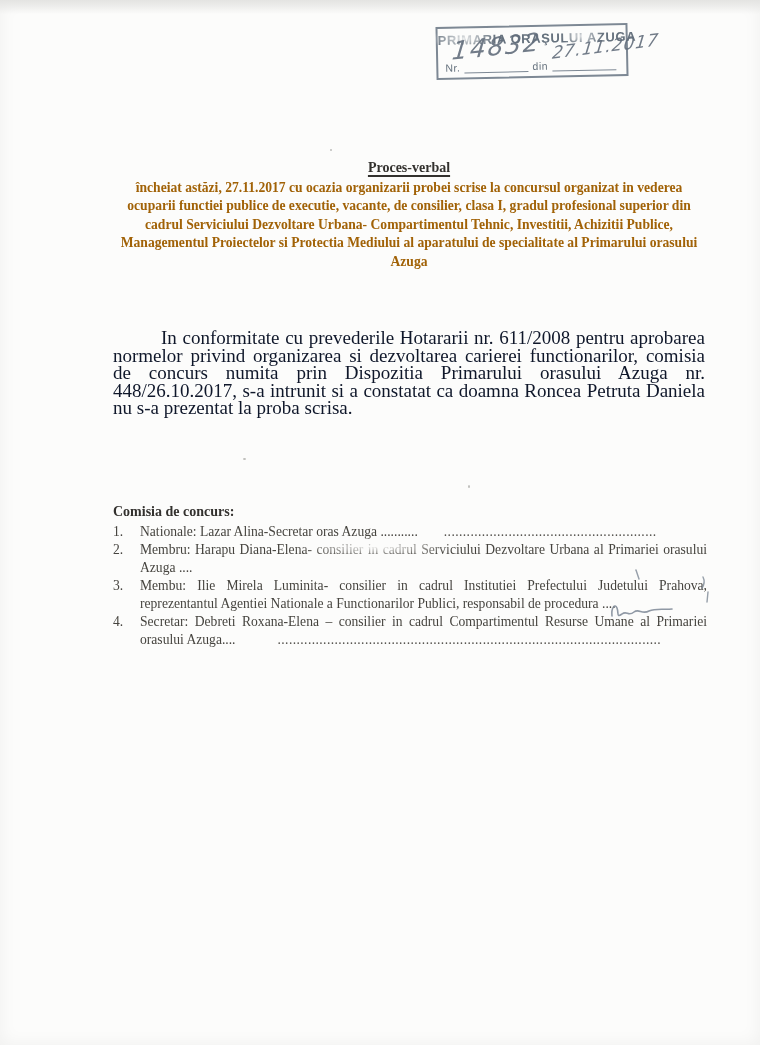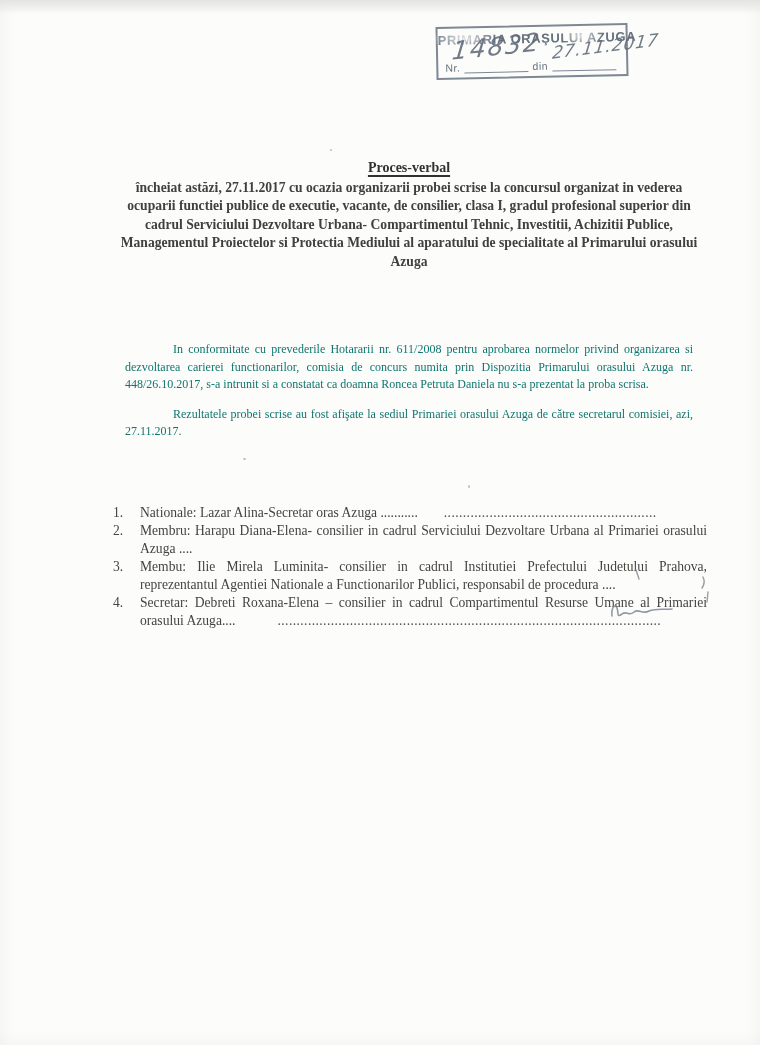--- a/index.html
+++ b/index.html
@@ -62,29 +62,29 @@
   }
 
   
   .title-block{position:absolute;left:112px;top:144px;width:594px;text-align:center;}
   .doc-title{
     font-size:14px;font-weight:700;color:#33312e;
     text-decoration:underline;text-underline-offset:3px;text-decoration-thickness:1.5px;
     margin:16px 0 3px 0;
   }
   .doc-subtitle{
-    font-size:13.6px;font-weight:700;color:#404040;
+    font-size:13.6px;font-weight:700;color:#a16207;
     line-height:18.4px;margin:0;
   }
 
   
   .body-block{position:absolute;left:113px;top:329px;width:592px;}
   .body-block p{
-    margin:12px;font-size:12px;line-height:17.6px;
-    text-align:justify;text-indent:48px;color:#0f766e;
+    margin:0;font-size:19px;line-height:17.6px;
+    text-align:justify;text-indent:48px;color:#0f172a;
   }
 
   
   .committee{position:absolute;left:113px;top:504px;width:594px;}
   .committee-heading{
     font-size:14px;font-weight:700;color:#33312e;margin:0 0 3px 0;
   }
   .member{display:flex;font-size:13.6px;line-height:18px;color:#46443f;overflow:hidden;}
   .member-num{flex:0 0 27px;}
   .member-body{flex:1;text-align:justify;}
@@ -122,24 +122,24 @@
   <div class="hand hand-nr">14832</div>
   <div class="hand hand-date">27.11.2017</div>
 
   <div class="title-block">
     <h1 class="doc-title">Proces-verbal</h1>
     <p class="doc-subtitle">încheiat astăzi, 27.11.2017 cu ocazia organizarii probei scrise la concursul organizat in vederea ocuparii functiei publice de executie, vacante, de consilier, clasa I, gradul profesional superior din cadrul Serviciului Dezvoltare Urbana- Compartimentul Tehnic, Investitii, Achizitii Publice, Managementul Proiectelor si Protectia Mediului al aparatului de specialitate al Primarului orasului Azuga</p>
   </div>
 
   <div class="body-block">
     <p>In conformitate cu prevederile Hotararii nr. 611/2008 pentru aprobarea normelor privind organizarea si dezvoltarea carierei functionarilor, comisia de concurs numita prin Dispozitia Primarului orasului Azuga nr. 448/26.10.2017, s-a intrunit si a constatat ca doamna Roncea Petruta Daniela nu s-a prezentat la proba scrisa.</p>
-    <p>Rezultatele probei scrise au fost afişate la sediul Primariei orasului Azuga de către secretarul comisiei, azi, 27.11.2017.</p>
   </div>
 
   <div class="committee">
+    <p class="committee-heading">Comisia de concurs:</p>
 
     <div class="member">
       <span class="member-num">1.</span>
       <span class="member-body"><span>Nationale: Lazar Alina-Secretar oras Azuga ...........</span><span class="leader leader-1">...........................................................................................</span></span>
     </div>
 
     <div class="member">
       <span class="member-num">2.</span>
       <span class="member-body"><span>Membru: Harapu Diana-Elena- consilier in cadrul Serviciului Dezvoltare Urbana al Primariei orasului Azuga ....</span></span>
     </div>

